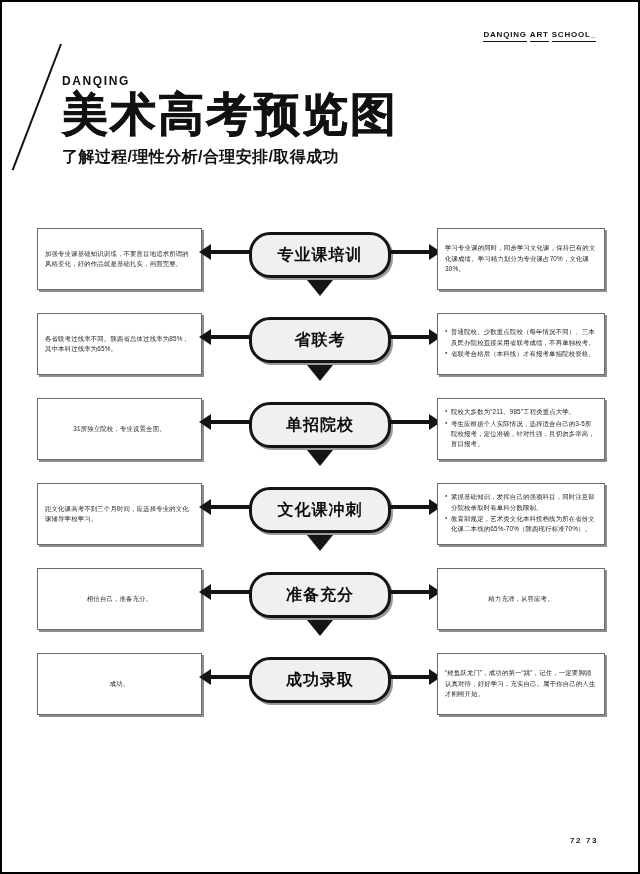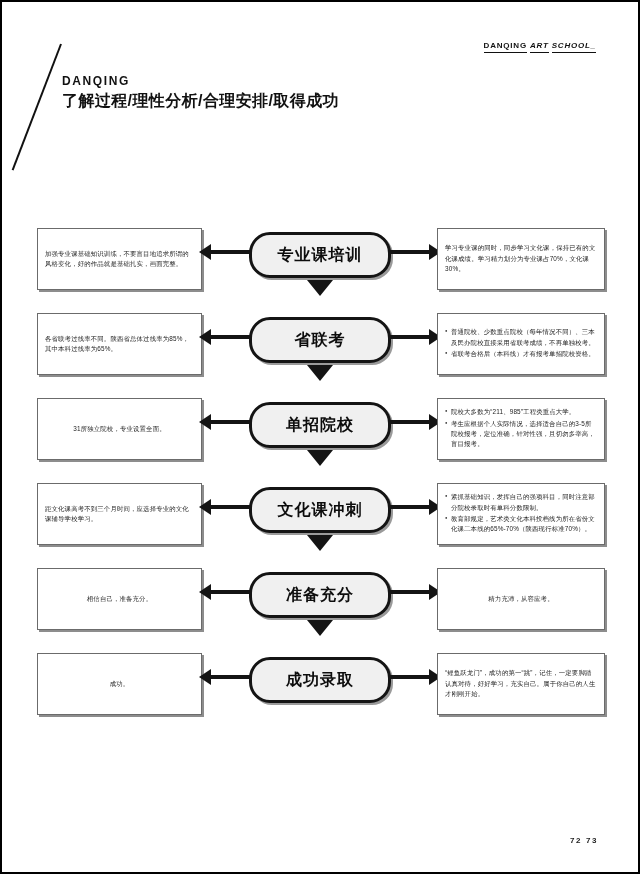--- a/index.html
+++ b/index.html
@@ -21,21 +21,21 @@
   .brand-mark{
     position:absolute;top:28px;right:42px;
     text-align:left;
     line-height:1.08;
     font-size:8px;
     letter-spacing:.8px;
     font-weight:700;
     color:#111;
   }
   .brand-mark div{border-bottom:1px solid #111;display:inline-block;padding-bottom:1px;}
-  .brand-mark div + div{margin-top:12px;font-style:italic;}
+  .brand-mark div + div{margin-top:1px;}
 
   .slash{
     position:absolute;
     left:-10px;top:42px;
     width:2px;height:135px;
     background:#111;
     transform:rotate(21deg);
     transform-origin:top center;
     left:58px;
   }
@@ -185,20 +185,21 @@
   <div class="slash"></div>
 
   <div class="brand-mark">
     <div>DANQING</div>
     <div>ART</div>
     <div>SCHOOL_</div>
   </div>
 
   <div class="header">
     <div class="eyebrow">DANQING</div>
+    <div class="big-title">美术高考预览图</div>
     <div class="subtitle">了解过程/理性分析/合理安排/取得成功</div>
   </div>
 
   <div class="flow" id="flow-root">
       <div class="row">
         <div class="box box-left">
           <div class="txt">加强专业课基础知识训练，不要盲目地追求所谓的风格变化，好的作品就是基础扎实，画面完整。</div>
         </div>
         <div class="arrow-left"></div>
         <div class="pill">专业课培训</div>

